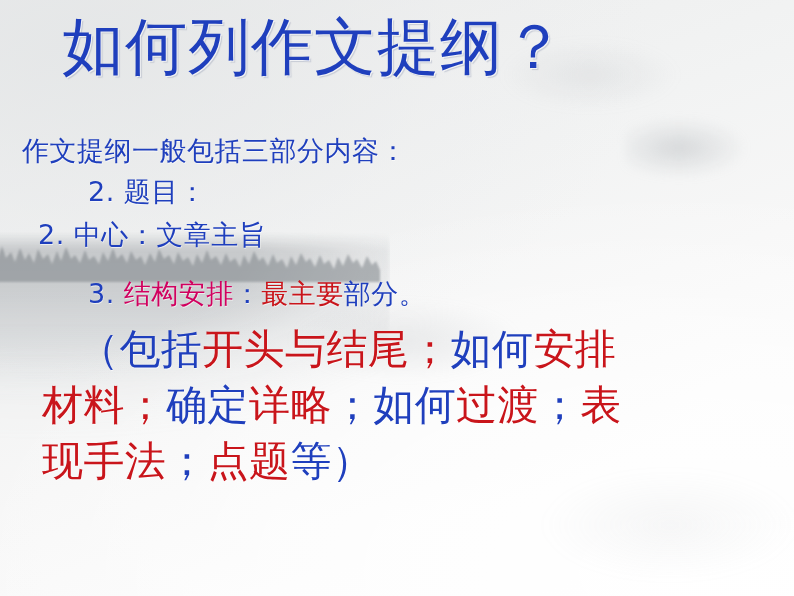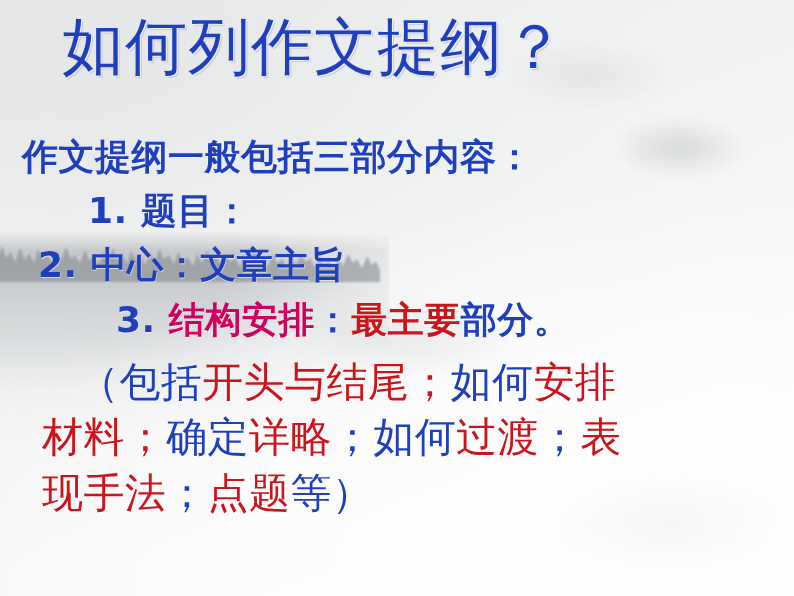--- a/index.html
+++ b/index.html
@@ -141,33 +141,32 @@
 
   .body-block {
     position: absolute;
     left: 0;
     top: 132px;
     width: 794px;
   }
 
   .line {
     font-family: "DejaVu Sans", "Liberation Sans", sans-serif;
-    font-size: 36px;
+    font-size: 27px;
     line-height: 1.38;
     letter-spacing: 0.5px;
     color: #1f3fbd;
     white-space: nowrap;
     text-shadow: 0.5px 0.5px 0 rgba(255,255,255,0.6);
-    font-weight: bold;
   }
 
   .line-1 { padding-left: 22px; }
   .line-2 { padding-left: 88px; margin-top: 4px; }
   .line-3 { padding-left: 38px; margin-top: 5px; }
-  .line-4 { padding-left: 116px; margin-top: 5px; }
+  .line-4 { padding-left: 88px; margin-top: 22px; }
 
   .para {
     margin-top: 10px;
     padding-left: 42px;
     padding-right: 28px;
     width: 600px;
     font-family: "DejaVu Sans", "Liberation Sans", sans-serif;
     font-size: 41px;
     line-height: 1.36;
     letter-spacing: 0.4px;
@@ -212,21 +211,21 @@
   </svg>
 
   <div class="content">
 
     <div class="title">如何列作文提纲？</div>
 
     <div class="body-block">
 
       <div class="line line-1">作文提纲一般包括三部分内容：</div>
 
-      <div class="line line-2">1. 题目：</div>
+      <div class="line line-2">2. 题目：</div>
 
       <div class="line line-3">2. 中心：文章主旨</div>
 
       <div class="line line-4">
         <span class="seg c-blue">3.</span><span class="seg">&nbsp;</span><span class="seg c-magenta">结构安排</span><span class="seg c-blue">：</span><span class="seg c-red">最主要</span><span class="seg c-blue">部分。</span>
       </div>
 
       <div class="para"><span class="indent"></span><span class="c-blue">（包括</span><span class="c-red">开头与结尾</span><span class="c-red">；</span><span class="c-blue">如何</span><span class="c-red">安排材料</span><span class="c-red">；</span><span class="c-blue">确定</span><span class="c-red">详略</span><span class="c-blue">；</span><span class="c-blue">如何</span><span class="c-red">过渡</span><span class="c-blue">；</span><span class="c-red">表现手法</span><span class="c-blue">；</span><span class="c-red">点题</span><span class="c-blue">等）</span></div>
 
     </div>

